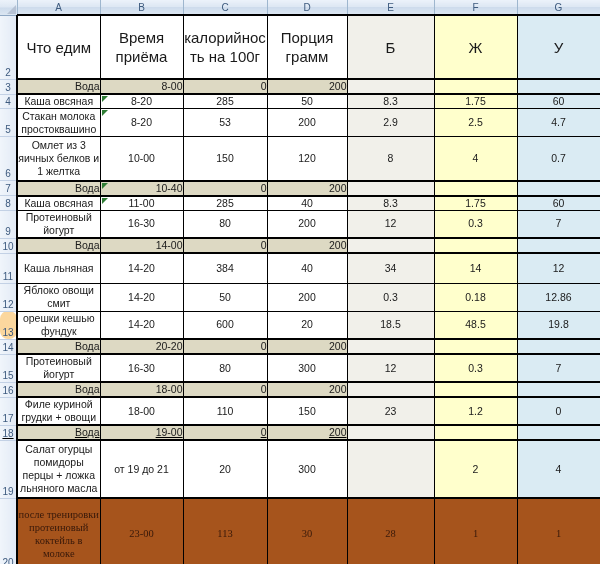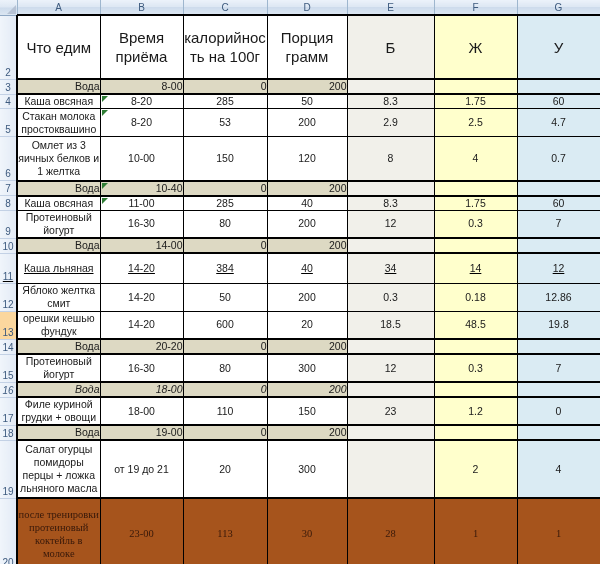--- a/index.html
+++ b/index.html
@@ -26,21 +26,21 @@
     border-color:transparent transparent #B6C2D4 transparent;
   }
 
   
   th.rowhdr{
     background:linear-gradient(to right,#F0F5FB,#E2EAF5);
     border-right:1px solid #9EB6CE;border-bottom:1px solid #C3D1E5;
     color:#3D5A7E;font-size:10px;font-weight:400;
     text-align:center;vertical-align:bottom;padding-bottom:1px;
   }
-  th.rowhdr.hl{background:var(--selected_row_header);}
+  th.rowhdr.hl{background:var(--selected_row_header);border-radius:8px;}
 
   
   td.cell{
     position:relative;
     border:1px solid var(--grid_line);
     font-size:10.5px;line-height:13px;color:#1A1A1A;
     text-align:center;vertical-align:middle;
     word-break:break-word;overflow-wrap:anywhere;
   }
   td.cA{border-left:2px solid var(--grid_line);}
@@ -171,33 +171,33 @@
         <tr class="water" style="height: 14px; padding-left: 19px;">
           <th class="rowhdr">10</th>
           <td class="cell cA">Вода</td>
           <td class="cell cB">14-00</td>
           <td class="cell cC">0</td>
           <td class="cell cD">200</td>
           <td class="cell cE"></td>
           <td class="cell cF"></td>
           <td class="cell cG"></td>
         </tr>
-        <tr class="normal" style="height: 30px; text-decoration: underline;">
+        <tr class="normal" style="height: 30px;">
           <th class="rowhdr">11</th>
           <td class="cell cA">Каша льняная</td>
           <td class="cell cB">14-20</td>
           <td class="cell cC">384</td>
           <td class="cell cD">40</td>
           <td class="cell cE">34</td>
           <td class="cell cF">14</td>
           <td class="cell cG">12</td>
         </tr>
         <tr class="normal" style="height: 28px;">
           <th class="rowhdr">12</th>
-          <td class="cell cA">Яблоко желтка смит</td>
+          <td class="cell cA">Яблоко овощи смит</td>
           <td class="cell cB">14-20</td>
           <td class="cell cC">50</td>
           <td class="cell cD">200</td>
           <td class="cell cE">0.3</td>
           <td class="cell cF">0.18</td>
           <td class="cell cG">12.86</td>
         </tr>
         <tr class="normal" style="height: 28px;">
           <th class="rowhdr hl">13</th>
           <td class="cell cA">орешки кешью фундук</td>
@@ -221,41 +221,41 @@
         <tr class="normal" style="height: 28px;">
           <th class="rowhdr">15</th>
           <td class="cell cA">Протеиновый йогурт</td>
           <td class="cell cB">16-30</td>
           <td class="cell cC">80</td>
           <td class="cell cD">300</td>
           <td class="cell cE">12</td>
           <td class="cell cF">0.3</td>
           <td class="cell cG">7</td>
         </tr>
-        <tr class="water" style="height: 14px; font-style: italic;">
+        <tr class="water" style="height: 14px;">
           <th class="rowhdr">16</th>
           <td class="cell cA">Вода</td>
           <td class="cell cB">18-00</td>
           <td class="cell cC">0</td>
           <td class="cell cD">200</td>
           <td class="cell cE"></td>
           <td class="cell cF"></td>
           <td class="cell cG"></td>
         </tr>
         <tr class="normal" style="height: 28px;">
           <th class="rowhdr">17</th>
           <td class="cell cA">Филе куриной грудки + овощи</td>
           <td class="cell cB">18-00</td>
           <td class="cell cC">110</td>
           <td class="cell cD">150</td>
           <td class="cell cE">23</td>
           <td class="cell cF">1.2</td>
           <td class="cell cG">0</td>
         </tr>
-        <tr class="water" style="height: 14px;">
+        <tr class="water" style="height: 14px; text-decoration: underline;">
           <th class="rowhdr">18</th>
           <td class="cell cA">Вода</td>
           <td class="cell cB">19-00</td>
           <td class="cell cC">0</td>
           <td class="cell cD">200</td>
           <td class="cell cE"></td>
           <td class="cell cF"></td>
           <td class="cell cG"></td>
         </tr>
         <tr class="normal" style="height: 58px;">

